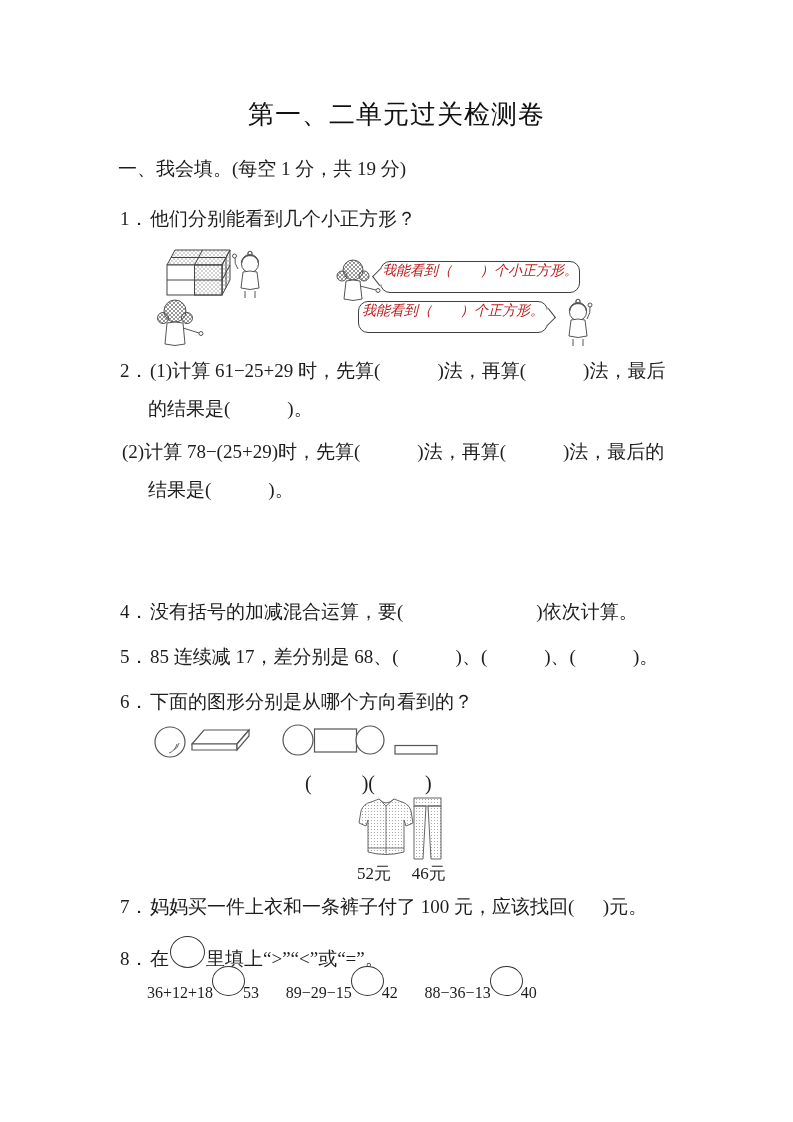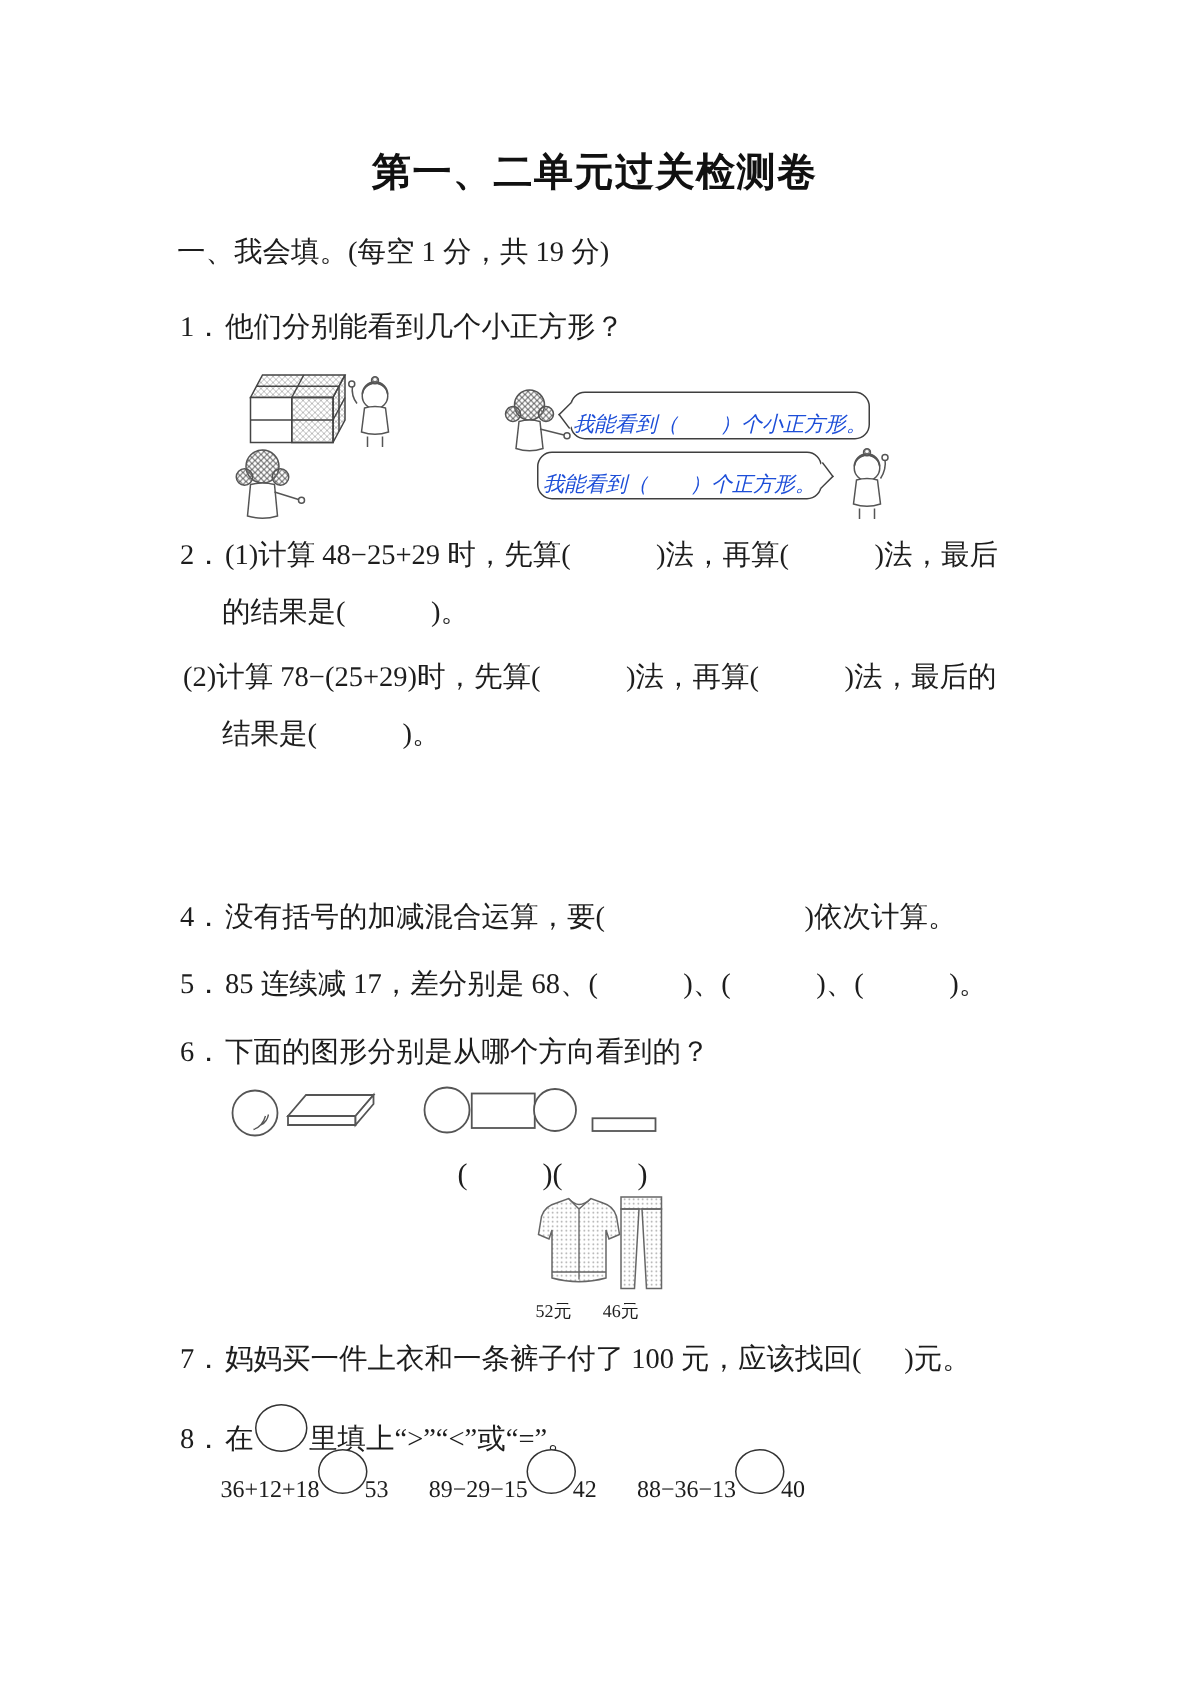--- a/index.html
+++ b/index.html
@@ -4,43 +4,43 @@
 <style>
   html,body { margin:0; padding:0; background:#ffffff; }
   .page {
     position:relative; width:793px; height:1122px; background:#ffffff;
     font-family:"Liberation Serif","DejaVu Serif",serif; color:#1d1d1d;
     overflow:hidden;
   }
   .title {
     position:absolute; top:97px; left:0; width:100%; text-align:center;
     font-family:"Liberation Sans","DejaVu Sans",sans-serif;
-    font-weight:bold; font-size:26px; letter-spacing:1px; color:#111;
+    font-weight:normal; font-size:26px; letter-spacing:1px; color:#111;
   }
   .ln { position:absolute; white-space:nowrap; font-size:19px; line-height:26px; }
   .qnum { display:inline-block; width:30px; }
   .fig { position:absolute; }
   .bubble {
     position:absolute; border:1.4px solid #3f3f3f; border-radius:10px;
-    background:#fff; display:flex; align-items:flex-end; justify-content:center;
-    font-size:14px; font-style:italic; white-space:nowrap; color:#1d4ed8;
+    background:#fff; display:flex; align-items:flex-start; justify-content:center;
+    font-size:14px; font-style:italic; white-space:nowrap; color:#b91c1c;
   }
   .bubble .tail { position:absolute; width:11px; height:11px; background:#fff; }
   .tail-l { left:-7px; top:9px; border-left:1.4px solid #3f3f3f; border-bottom:1.4px solid #3f3f3f; transform:rotate(45deg) skewY(8deg); }
   .tail-r { right:-7px; top:9px; border-right:1.4px solid #3f3f3f; border-top:1.4px solid #3f3f3f; transform:rotate(45deg) skewY(8deg); }
   .big-circle {
     display:inline-block; width:33px; height:30px; border:1.5px solid #333;
     border-radius:50%; vertical-align:-3px; margin:0 1px; background:#fff;
   }
   .expr { margin-right:22px; font-size:16px; }
   .cmp {
     display:inline-block; width:31px; height:28px; border:1.4px solid #333;
     border-radius:50%; vertical-align:2px; margin:0 -2px 0 -1px; background:#fff;
   }
-  .price { font-size:12px; }
+  .price { font-size:17px; }
   svg { display:block; }
 </style>
 </head>
 <body>
 
 <div class="page">
 
   <div class="title">第一、二单元过关检测卷</div>
 
   <div class="ln" style="left:118px; top:156px;">一、我会填。(每空 1 分，共 19 分)</div>
@@ -115,21 +115,21 @@
       <span class="tail tail-l"></span>
       <span>我能看到（  ）个小正方形。</span>
     </div>
     <div class="bubble" style="left:208px; top:58px; width:188px; height:30px;">
       <span class="tail tail-r"></span>
       <span>我能看到（  ）个正方形。</span>
     </div>
   </div>
 
   <div class="ln" style="left:120px; top:358px;">
-    <span class="qnum">2．</span><span>(1)计算 48−25+29 时，先算(   )法，再算(   )法，最后</span>
+    <span class="qnum">2．</span><span>(1)计算 61−25+29 时，先算(   )法，再算(   )法，最后</span>
   </div>
   <div class="ln" style="left:148px; top:396px;">的结果是(   )。</div>
   <div class="ln" style="left:122px; top:439px;">(2)计算 78−(25+29)时，先算(   )法，再算(   )法，最后的</div>
   <div class="ln" style="left:148px; top:477px;">结果是(   )。</div>
 
 
   <div class="ln" style="left:120px; top:599px;">
     <span class="qnum">4．</span><span>没有括号的加减混合运算，要(       )依次计算。</span>
   </div>
 

